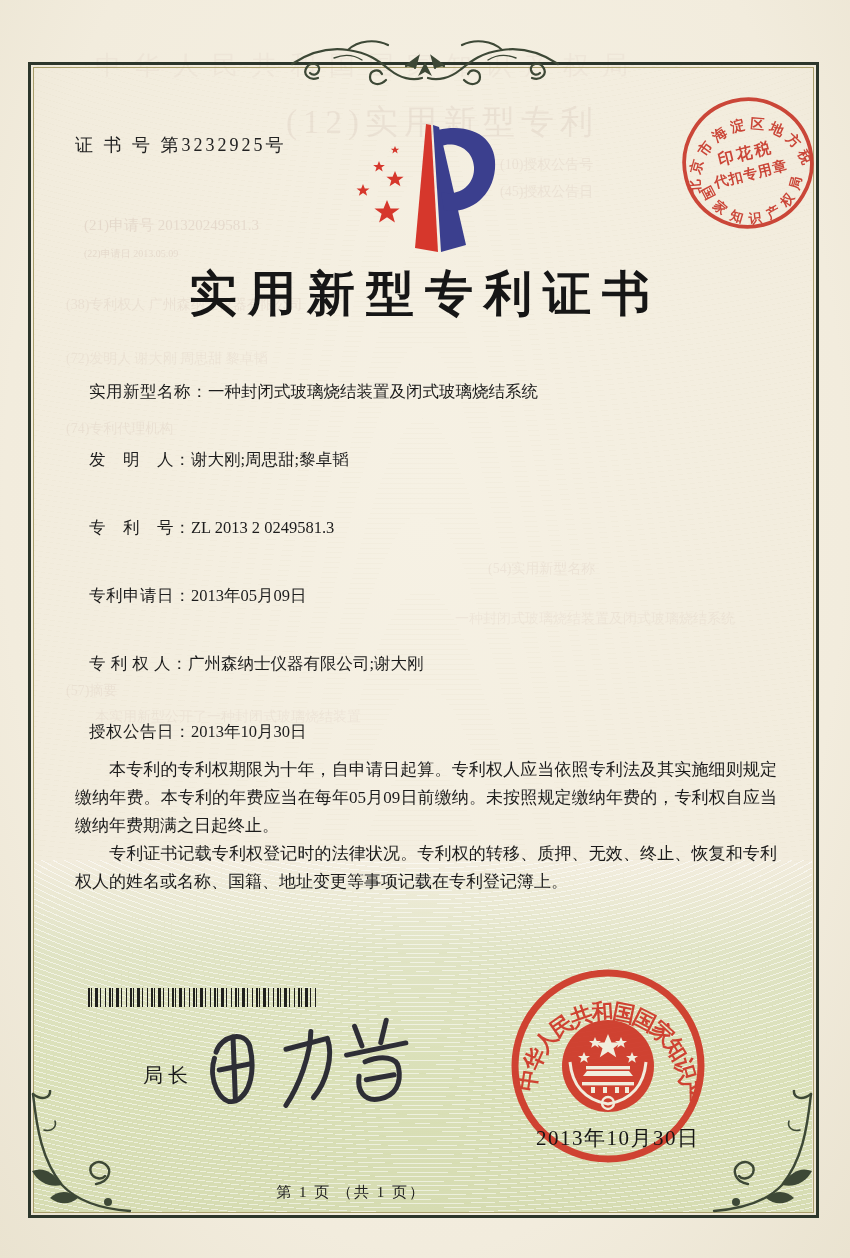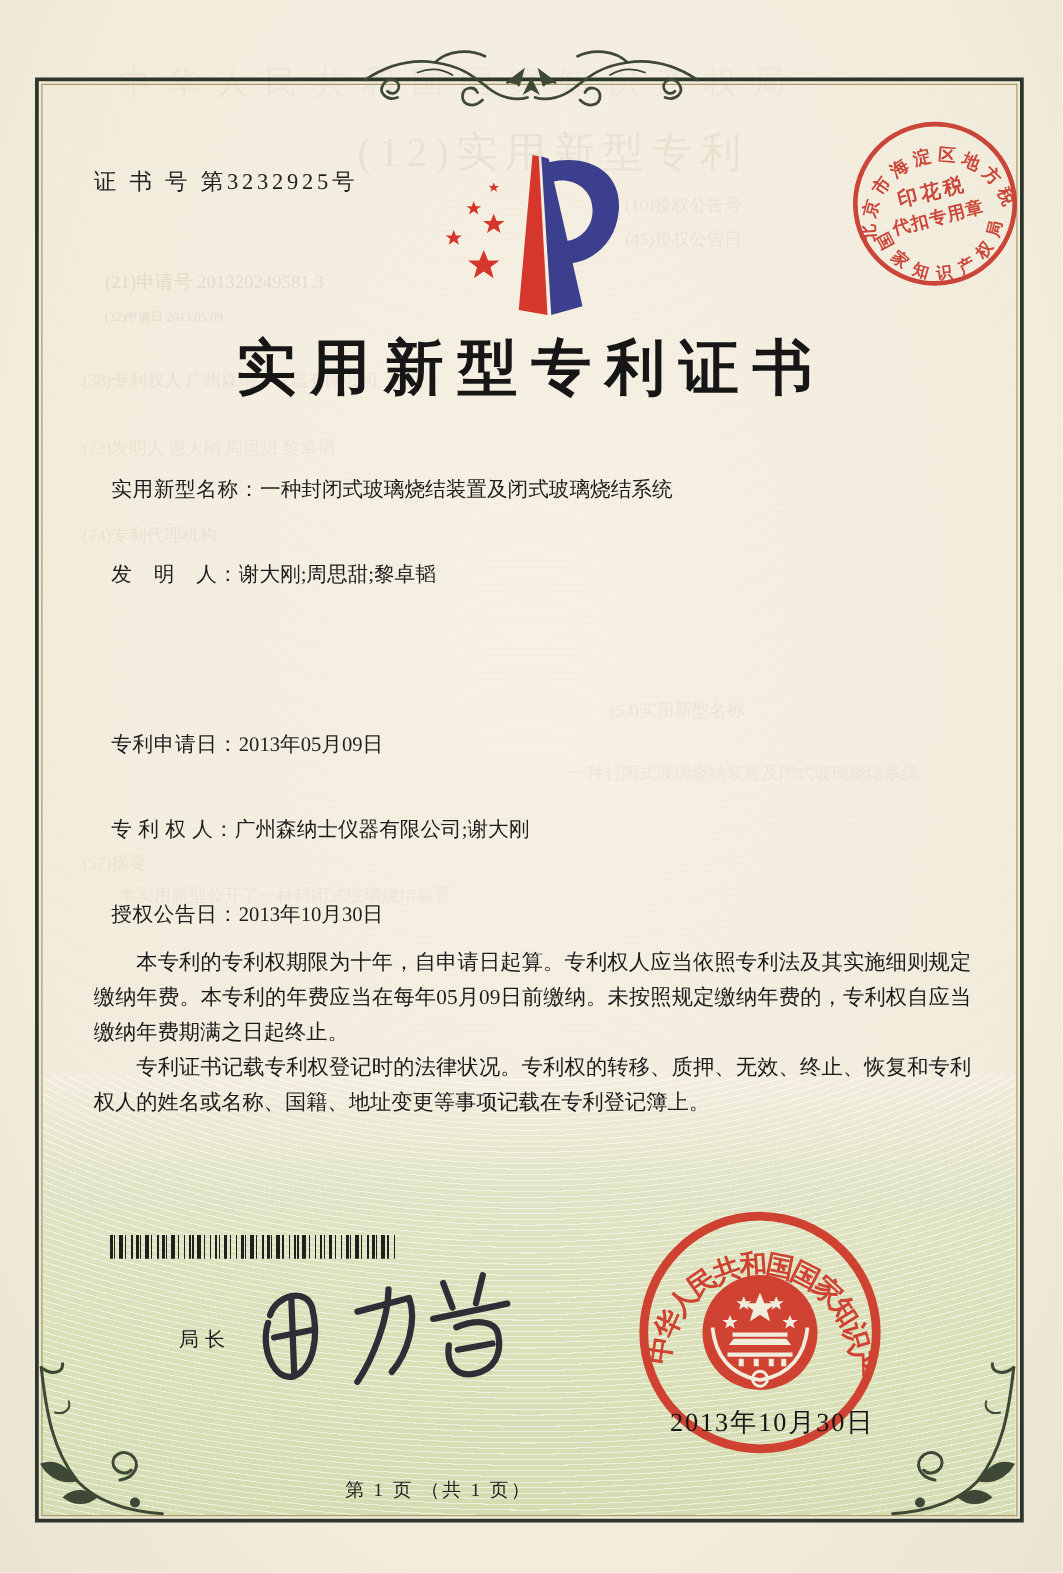--- a/index.html
+++ b/index.html
@@ -19,21 +19,21 @@
     background:repeating-radial-gradient(ellipse 1700px 950px at 50% -40%, rgba(210,200,170,.35) 0 1px, rgba(255,255,255,0) 1px 9px);}
   
   .cert-no{left:75px;top:133px;font-size:18px;color:#222;letter-spacing:3px;z-index:4;}
   .title{left:0;top:262px;width:850px;text-align:center;font-size:48px;font-weight:700;color:#161616;letter-spacing:11px;z-index:4;}
   .field{left:75px;width:720px;font-size:16.5px;color:#1c1c1c;z-index:4;white-space:nowrap;margin-left:14px;}
   .field .lab{letter-spacing:.5px;}
   .body-text{left:75px;top:756px;width:702px;font-size:17px;line-height:28px;color:#1b1b1b;text-align:justify;z-index:4;}
   .body-text p{margin:0;text-indent:2em;}
   .barcode{left:88px;top:988px;width:230px;height:19px;z-index:4;
     background:repeating-linear-gradient(90deg,#20201d 0 2px,transparent 2px 3px,#20201d 3px 4px,transparent 4px 7px,#20201d 7px 10px,transparent 10px 12px,#20201d 12px 13px,transparent 13px 17px,#20201d 17px 18px,transparent 18px 21px);}
-  .director{left:143px;top:1062px;font-size:16px;letter-spacing:5px;color:#1d1d1d;z-index:5;font-family:Liberation Serif, serif;}
+  .director{left:143px;top:1062px;font-size:20px;letter-spacing:5px;color:#1d1d1d;z-index:5;font-family:Liberation Serif, serif;}
   .signature{left:195px;top:1008px;z-index:5;}
   .seal-date{left:536px;top:1124px;font-size:21px;letter-spacing:1.5px;color:#161616;z-index:6;}
   .footer{left:0;top:1183px;width:702px;text-align:center;font-size:15px;color:#222;letter-spacing:2px;z-index:4;}
   .ghost{color:#b08d85;z-index:2;filter:blur(.5px);white-space:nowrap;}
   svg{display:block;}
   .orn{z-index:3;}
 </style>
 </head>
 <body>
 
@@ -125,20 +125,21 @@
       <textPath href="#taxBot" startOffset="6" textLength="146" lengthAdjust="spacing">国家知识产权局</textPath>
     </text>
     <text x="80" y="75" font-size="17" fill="#c83a2c" font-weight="bold" text-anchor="middle" letter-spacing="3">印花税</text>
     <text x="80" y="97" font-size="15" fill="#c83a2c" font-weight="bold" text-anchor="middle" letter-spacing="1">代扣专用章</text>
   </svg>
 
   <div class="abs title">实用新型专利证书</div>
 
   <div class="abs field" style="top:381px;"><span class="lab">实用新型名称：</span><span>一种封闭式玻璃烧结装置及闭式玻璃烧结系统</span></div>
   <div class="abs field" style="top:449px;"><span class="lab">发　明　人：</span><span>谢大刚;周思甜;黎卓韬</span></div>
+  <div class="abs field" style="top:517px;"><span class="lab">专　利　号：</span><span>ZL 2013 2 0249581.3</span></div>
   <div class="abs field" style="top:585px;"><span class="lab">专利申请日：</span><span>2013年05月09日</span></div>
   <div class="abs field" style="top:653px;"><span class="lab">专 利 权 人：</span><span>广州森纳士仪器有限公司;谢大刚</span></div>
   <div class="abs field" style="top:721px;"><span class="lab">授权公告日：</span><span>2013年10月30日</span></div>
 
   <div class="abs body-text">
     <p>本专利的专利权期限为十年，自申请日起算。专利权人应当依照专利法及其实施细则规定缴纳年费。本专利的年费应当在每年05月09日前缴纳。未按照规定缴纳年费的，专利权自应当缴纳年费期满之日起终止。</p>
     <p>专利证书记载专利权登记时的法律状况。专利权的转移、质押、无效、终止、恢复和专利权人的姓名或名称、国籍、地址变更等事项记载在专利登记簿上。</p>
   </div>
 
   <div class="abs barcode"></div>

